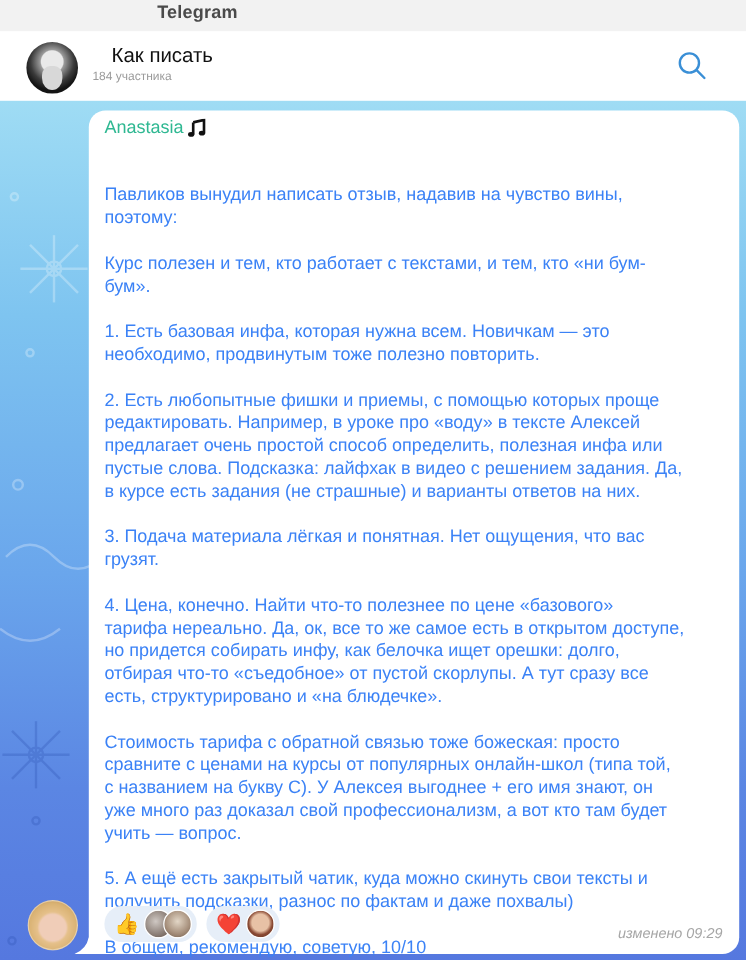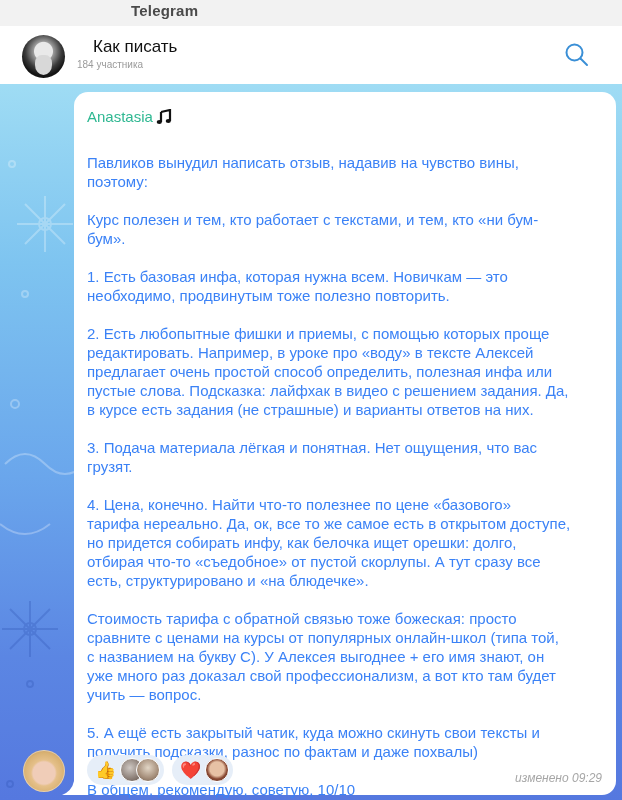--- a/index.html
+++ b/index.html
@@ -45,21 +45,21 @@
     }
 
     .bubble {
       position: absolute; left: 74px; top: 8px; width: 542px; height: 703px;
       background: #ffffff; border-radius: 14px; border-bottom-left-radius: 4px;
     }
     .bubble-tail {
       position: absolute; left: 62px; top: 697px; width: 18px; height: 14px;
     }
     .sender-name {
-      position: absolute; left: 13px; top: 16px; font-size: 15px; color: #2fb892; display: flex; align-items: center;
+      position: absolute; left: 13px; top: 6px; font-size: 15px; color: #2fb892; display: flex; align-items: center;
     }
     .sender-name .note { margin-left: 3px; width: 16px; height: 16px; }
 
     .message-text {
       position: absolute; left: 13px; top: 27px; width: 522px;
       font-size: 15px; line-height: 19px; color: #3b82f6; white-space: pre-wrap; margin-top: 34px;
     }
 
     .reactions { position: absolute; left: 13px; top: 663px; display: flex; gap: 8px; }
     .reaction-chip {

